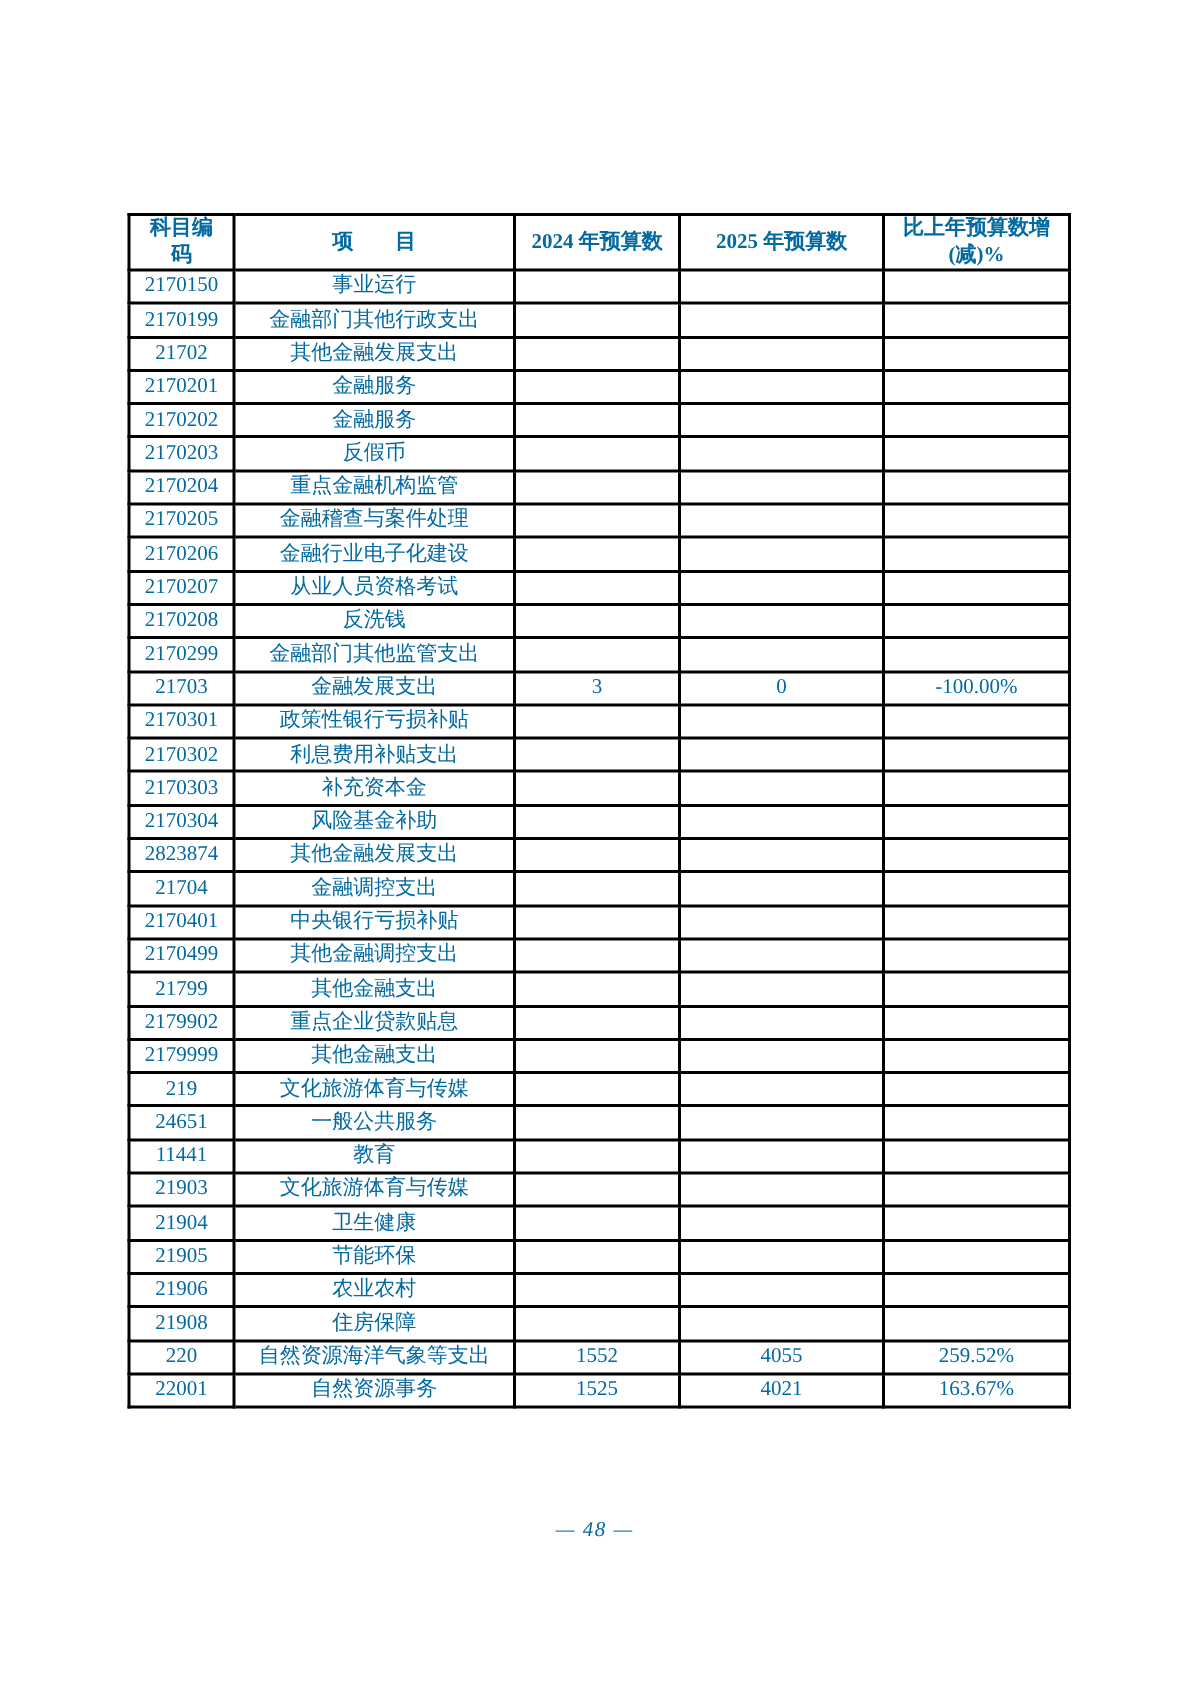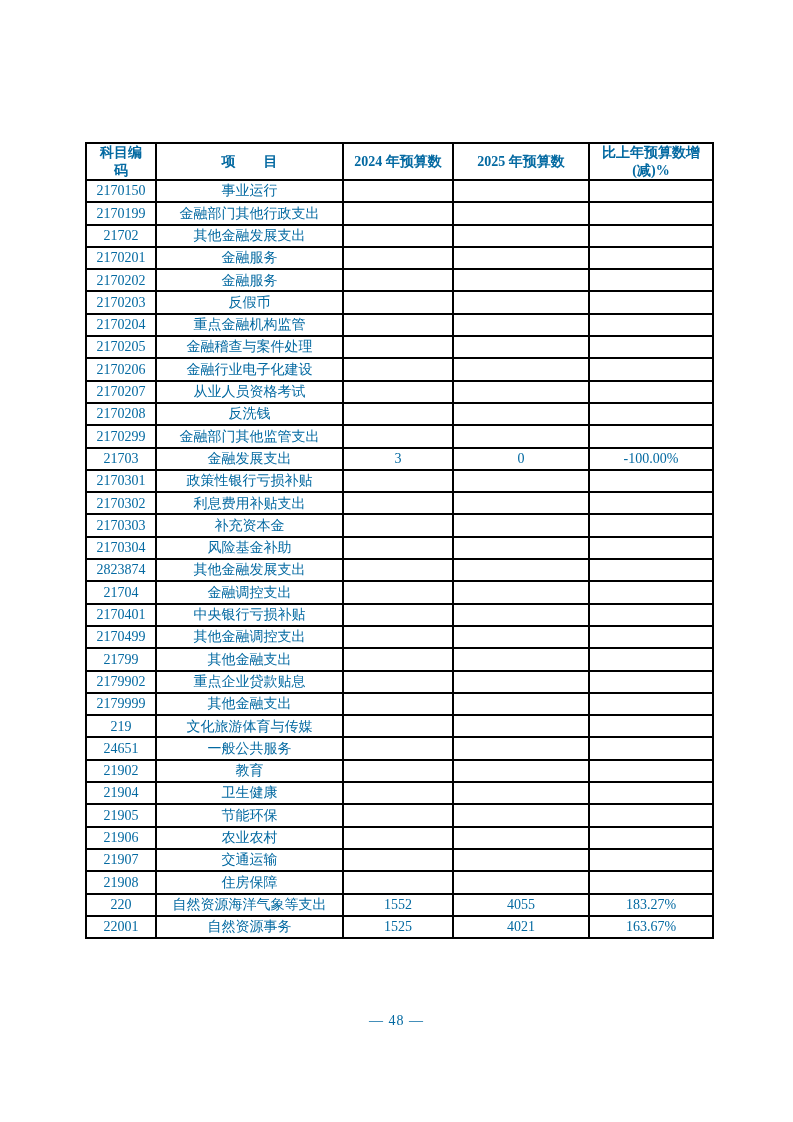--- a/index.html
+++ b/index.html
@@ -62,20 +62,21 @@
     text-align: center;
   }
   .page-footer {
     position: absolute;
     left: 0;
     top: 1013px;
     width: 100%;
     text-align: center;
     font-size: 14px;
     letter-spacing: 1px;
+    font-style: italic;
   }
 </style>
 </head>
 <body>
 
 <div class="page">
 
   <table class="budget">
     <colgroup>
       <col style="width:70px">
@@ -272,22 +273,29 @@
           <td class="col-change"></td>
         </tr>
         <tr>
           <td class="col-code">24651</td>
           <td class="col-item">一般公共服务</td>
           <td class="col-y2024"></td>
           <td class="col-y2025"></td>
           <td class="col-change"></td>
         </tr>
         <tr>
-          <td class="col-code">21902</td>
+          <td class="col-code">11441</td>
           <td class="col-item">教育</td>
+          <td class="col-y2024"></td>
+          <td class="col-y2025"></td>
+          <td class="col-change"></td>
+        </tr>
+        <tr>
+          <td class="col-code">21903</td>
+          <td class="col-item">文化旅游体育与传媒</td>
           <td class="col-y2024"></td>
           <td class="col-y2025"></td>
           <td class="col-change"></td>
         </tr>
         <tr>
           <td class="col-code">21904</td>
           <td class="col-item">卫生健康</td>
           <td class="col-y2024"></td>
           <td class="col-y2025"></td>
           <td class="col-change"></td>
@@ -295,44 +303,37 @@
         <tr>
           <td class="col-code">21905</td>
           <td class="col-item">节能环保</td>
           <td class="col-y2024"></td>
           <td class="col-y2025"></td>
           <td class="col-change"></td>
         </tr>
         <tr>
           <td class="col-code">21906</td>
           <td class="col-item">农业农村</td>
-          <td class="col-y2024"></td>
-          <td class="col-y2025"></td>
-          <td class="col-change"></td>
-        </tr>
-        <tr>
-          <td class="col-code">21907</td>
-          <td class="col-item">交通运输</td>
           <td class="col-y2024"></td>
           <td class="col-y2025"></td>
           <td class="col-change"></td>
         </tr>
         <tr>
           <td class="col-code">21908</td>
           <td class="col-item">住房保障</td>
           <td class="col-y2024"></td>
           <td class="col-y2025"></td>
           <td class="col-change"></td>
         </tr>
         <tr>
           <td class="col-code">220</td>
           <td class="col-item">自然资源海洋气象等支出</td>
           <td class="col-y2024">1552</td>
           <td class="col-y2025">4055</td>
-          <td class="col-change">183.27%</td>
+          <td class="col-change">259.52%</td>
         </tr>
         <tr>
           <td class="col-code">22001</td>
           <td class="col-item">自然资源事务</td>
           <td class="col-y2024">1525</td>
           <td class="col-y2025">4021</td>
           <td class="col-change">163.67%</td>
         </tr>
       </tbody>
   </table>

